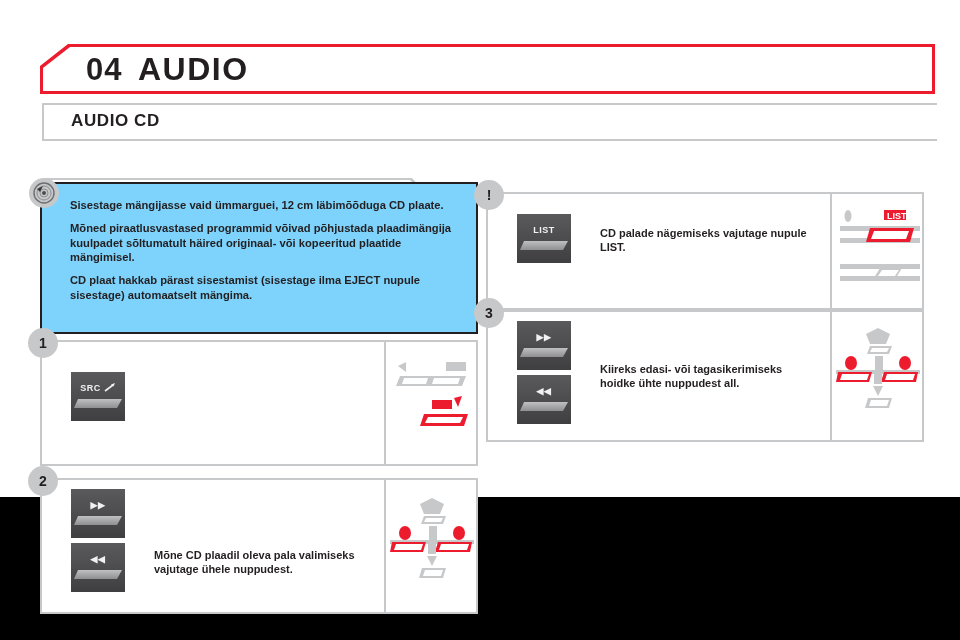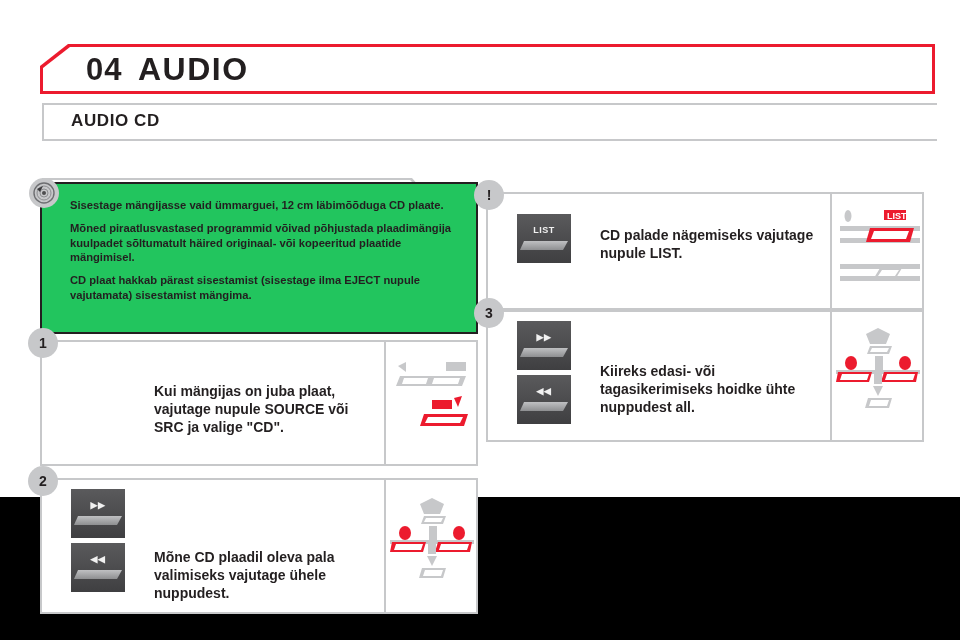--- a/index.html
+++ b/index.html
@@ -25,32 +25,32 @@
 
   
   .subsect{position:absolute;left:42px;top:150px;width:400px;height:34px;margin-top:28px;}
   .subsect .bg{position:absolute;left:0;top:0;width:400px;height:34px;background:#c7c8ca;
       clip-path:polygon(0 0,370px 0,400px 34px,0 34px);}
   .subsect .bg2{position:absolute;left:2px;top:2px;width:396px;height:30px;background:#fff;
       clip-path:polygon(0 0,366px 0,396px 30px,0 30px);}
   .subsect .lbl{position:absolute;left:33px;top:8px;font-size:12px;font-weight:bold;color:#231f20;letter-spacing:.4px;}
 
   
-  .warnbox{position:absolute;left:40px;top:182px;width:434px;height:148px;border:2px solid #231f20;background:#22c55e;}
+  .warnbox{position:absolute;left:40px;top:182px;width:434px;height:148px;border:2px solid #231f20;background:#7dd3fc;}
   .bullet{position:absolute;left:-13px;top:-6px;width:30px;height:30px;border-radius:50%;background:#c7c8ca;
      display:flex;align-items:center;justify-content:center;}
   .warn-txt{position:absolute;left:28px;top:14px;width:392px;font-size:11.2px;font-weight:bold;color:#231f20;line-height:1.28;}
   .warn-txt p{margin:0 0 9px 0;}
 
   
   .card{position:absolute;border:2px solid #c7c8ca;background:#fff;}
   .card .split{position:absolute;top:0;bottom:0;width:2px;background:#c7c8ca;}
   .stepnum{position:absolute;left:-14px;top:-14px;width:30px;height:30px;border-radius:50%;background:#c7c8ca;
      display:flex;align-items:center;justify-content:center;font-size:14px;font-weight:bold;color:#231f20;}
-  .card .txt{position:absolute;font-size:14px;font-weight:bold;color:#231f20;line-height:1.3;}
+  .card .txt{position:absolute;font-size:11px;font-weight:bold;color:#231f20;line-height:1.3;}
 
   
   .btn{position:relative;width:54px;height:49px;background:#4d4d4f;
       background:linear-gradient(#5a5a5c,#3f3f41);}
   .btn .cap{position:absolute;left:4px;top:6px;right:4px;height:20px;
       display:flex;align-items:center;justify-content:center;
       font-size:9px;font-weight:bold;color:#f1f1f1;letter-spacing:.5px;}
   .btn .ledge{position:absolute;left:3px;right:3px;top:27px;height:9px;
       background:linear-gradient(#bfc0c2,#8e8f91);
       clip-path:polygon(4px 0,100% 0,calc(100% - 5px) 100%,0 100%);}
@@ -93,30 +93,41 @@
         <circle cx="13" cy="13" r="10" fill="none" stroke="#6d6e71" stroke-width="1.4"></circle>
         <circle cx="13" cy="13" r="7" fill="none" stroke="#8d8e91" stroke-width="1"></circle>
         <circle cx="13" cy="13" r="4" fill="none" stroke="#8d8e91" stroke-width="1"></circle>
         <circle cx="13" cy="13" r="2" fill="#4d4d4f"></circle>
         <path d="M6 9 L12 6 L9 12 Z" fill="#3a3a3c"></path>
       </svg>
     </div>
     <div class="warn-txt">
       <p>Sisestage mängijasse vaid ümmarguei, 12 cm läbimõõduga CD plaate.</p>
       <p>Mõned piraatlusvastased programmid võivad põhjustada plaadimängija kuulpadet sõltumatult häired originaal- või kopeeritud plaatide mängimisel.</p>
-      <p>CD plaat hakkab pärast sisestamist (sisestage ilma EJECT nupule vajutamata) sisestamist mängima.</p>
+      <p>CD plaat hakkab pärast sisestamist (sisestage ilma EJECT nupule sisestage) automaatselt mängima.</p>
     </div>
   </div>
 
   <div class="card" style="left:40px;top:340px;width:434px;height:122px;">
     <div class="stepnum">1</div>
     <div class="split" style="left:342px;"></div>
 
-
-    <div class="txt" style="left:112px;top:40px;width:215px;">Kui mängijas on juba plaat, vajutage nupule SOURCE või SRC ja valige "CD".</div>
+    <div class="btnstack" style="left:29px;top:30px;">
+      <div class="btn">
+        <div class="cap">
+          <span>SRC</span>
+          <svg width="12" height="10" viewBox="0 0 12 10" style="margin-left:3px;">
+            <path d="M1 8 L9 2" stroke="#f1f1f1" stroke-width="1.6" fill="none"></path>
+            <path d="M11 0 L7 1.5 L9.5 3.5 Z" fill="#f1f1f1"></path>
+          </svg>
+        </div>
+        <div class="ledge"></div>
+      </div>
+    </div>
+
 
     <div class="illus" style="left:352px;top:8px;">
       <svg width="78" height="104" viewBox="0 0 78 104">
         <path d="M4 16 L12 12 L12 22 Z" fill="#c7c8ca"></path>
         <rect x="52" y="12" width="20" height="9" fill="#c7c8ca"></rect>
         <path d="M6 26 L72 26 L68 36 L2 36 Z" fill="#c7c8ca"></path>
         <path d="M10 28 L34 28 L32 34 L8 34 Z" fill="#fff"></path>
         <path d="M40 28 L66 28 L64 34 L38 34 Z" fill="#fff"></path>
         <rect x="38" y="50" width="20" height="9" fill="#ec1b2e"></rect>
         <path d="M60 48 L68 46 L64 57 Z" fill="#ec1b2e"></path>

